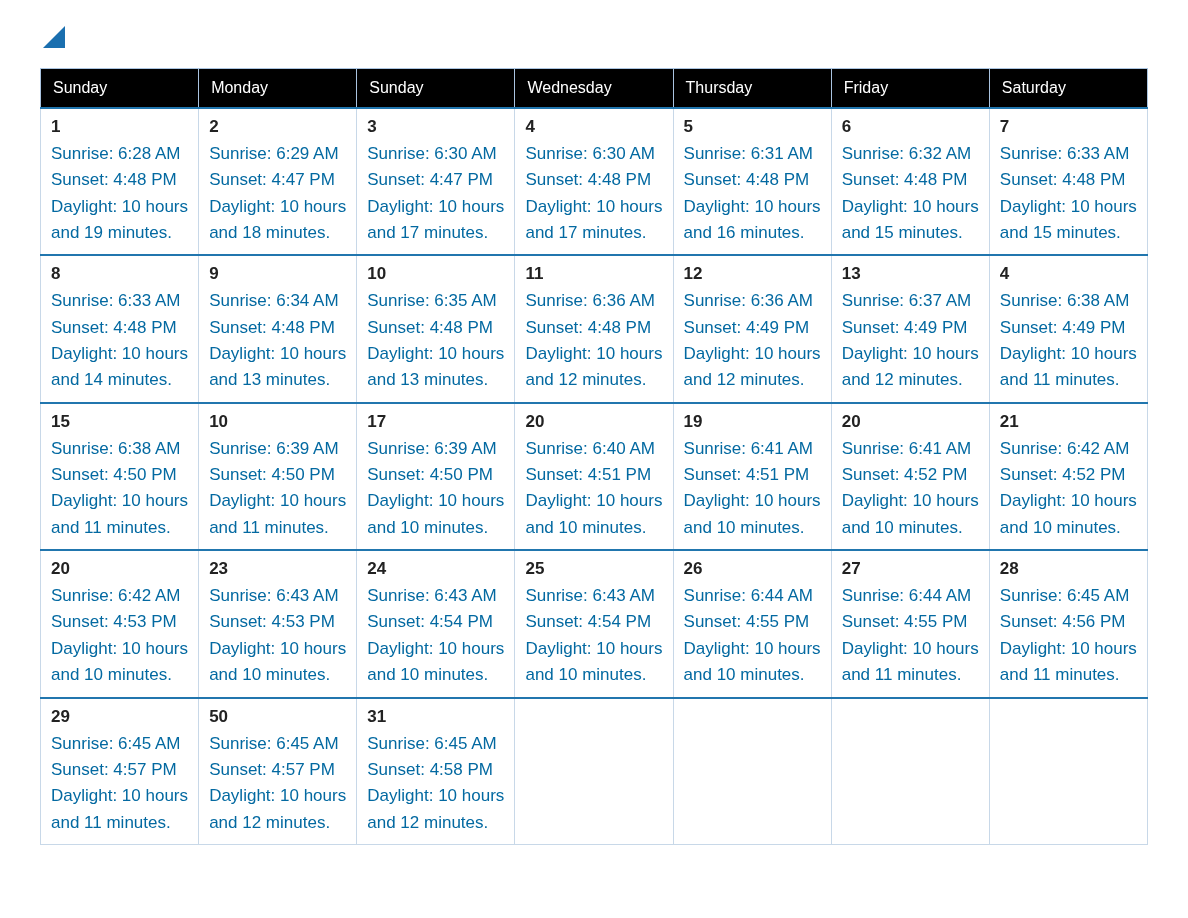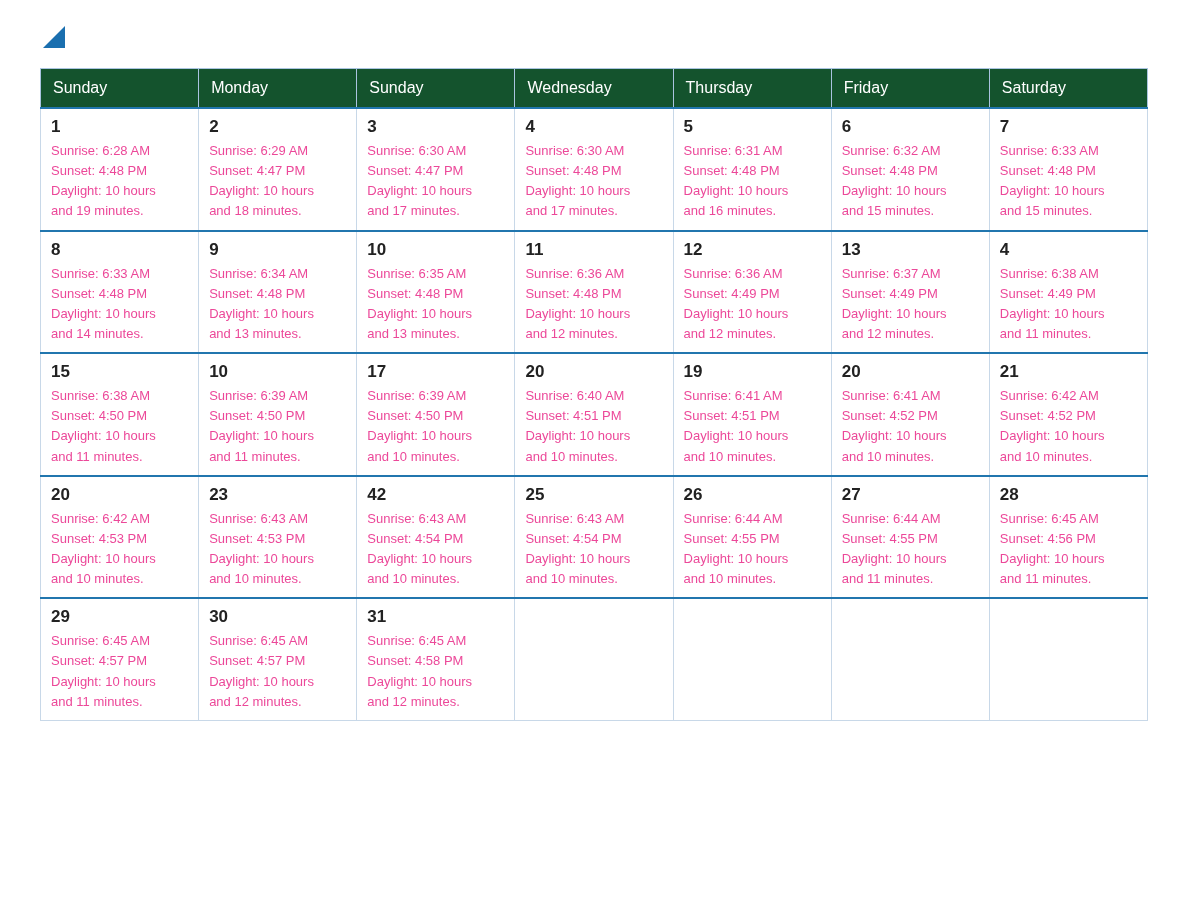--- a/index.html
+++ b/index.html
@@ -34,21 +34,21 @@
       font-size: 20px;
       color: #555;
       margin-top: 4px;
     }
     #calendar {
       width: 100%;
       border-collapse: collapse;
       border: 1px solid #aac4e0;
     }
     #calendar th {
-      background-color: #14532d;
+      background-color: #000000;
       color: #fff;
       font-size: 16px;
       font-weight: normal;
       padding: 10px 12px;
       text-align: left;
       border: 1px solid #aac4e0;
     }
     #calendar td {
       vertical-align: top;
       padding: 8px 10px;
@@ -60,23 +60,23 @@
       background: #fff;
     }
     .day-number {
       font-size: 17px;
       font-weight: bold;
       display: block;
       margin-bottom: 4px;
       color: #222;
     }
     .day-info {
-      font-size: 13px;
+      font-size: 17px;
       line-height: 1.55;
-      color: #ec4899;
+      color: #0369a1;
     }
     .empty-cell {
       background: #fff;
     }
     #calendar tr {
       border-bottom: 2px solid #2176ae;
     }
     #calendar tbody tr:last-child {
       border-bottom: none;
     }
@@ -226,21 +226,21 @@
       <tr>
         <td>
         <span class="day-number">20</span>
         <span class="day-info">Sunrise: 6:42 AM<br>Sunset: 4:53 PM<br>Daylight: 10 hours<br>and 10 minutes.</span>
       </td>
         <td>
         <span class="day-number">23</span>
         <span class="day-info">Sunrise: 6:43 AM<br>Sunset: 4:53 PM<br>Daylight: 10 hours<br>and 10 minutes.</span>
       </td>
         <td>
-        <span class="day-number">42</span>
+        <span class="day-number">24</span>
         <span class="day-info">Sunrise: 6:43 AM<br>Sunset: 4:54 PM<br>Daylight: 10 hours<br>and 10 minutes.</span>
       </td>
         <td>
         <span class="day-number">25</span>
         <span class="day-info">Sunrise: 6:43 AM<br>Sunset: 4:54 PM<br>Daylight: 10 hours<br>and 10 minutes.</span>
       </td>
         <td>
         <span class="day-number">26</span>
         <span class="day-info">Sunrise: 6:44 AM<br>Sunset: 4:55 PM<br>Daylight: 10 hours<br>and 10 minutes.</span>
       </td>
@@ -252,21 +252,21 @@
         <span class="day-number">28</span>
         <span class="day-info">Sunrise: 6:45 AM<br>Sunset: 4:56 PM<br>Daylight: 10 hours<br>and 11 minutes.</span>
       </td>
       </tr>
       <tr>
         <td>
         <span class="day-number">29</span>
         <span class="day-info">Sunrise: 6:45 AM<br>Sunset: 4:57 PM<br>Daylight: 10 hours<br>and 11 minutes.</span>
       </td>
         <td>
-        <span class="day-number">30</span>
+        <span class="day-number">50</span>
         <span class="day-info">Sunrise: 6:45 AM<br>Sunset: 4:57 PM<br>Daylight: 10 hours<br>and 12 minutes.</span>
       </td>
         <td>
         <span class="day-number">31</span>
         <span class="day-info">Sunrise: 6:45 AM<br>Sunset: 4:58 PM<br>Daylight: 10 hours<br>and 12 minutes.</span>
       </td>
         <td class="empty-cell"></td>
         <td class="empty-cell"></td>
         <td class="empty-cell"></td>
         <td class="empty-cell"></td>

